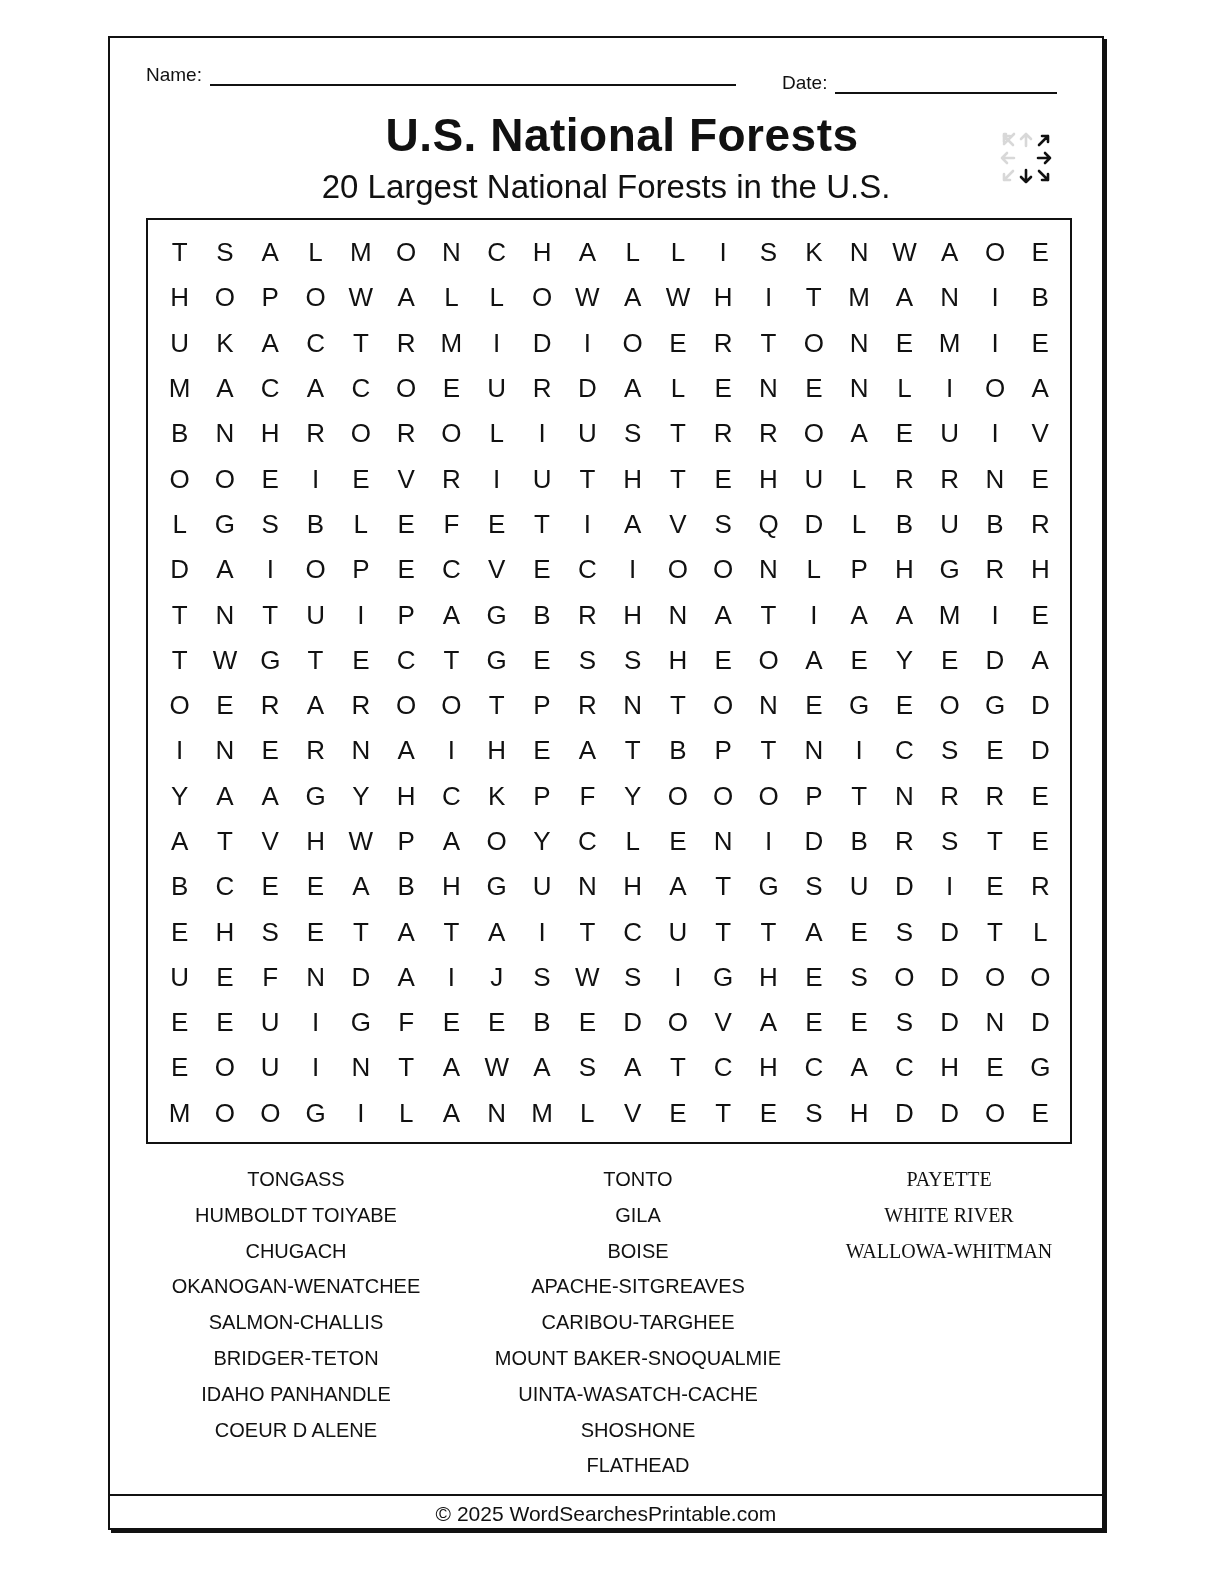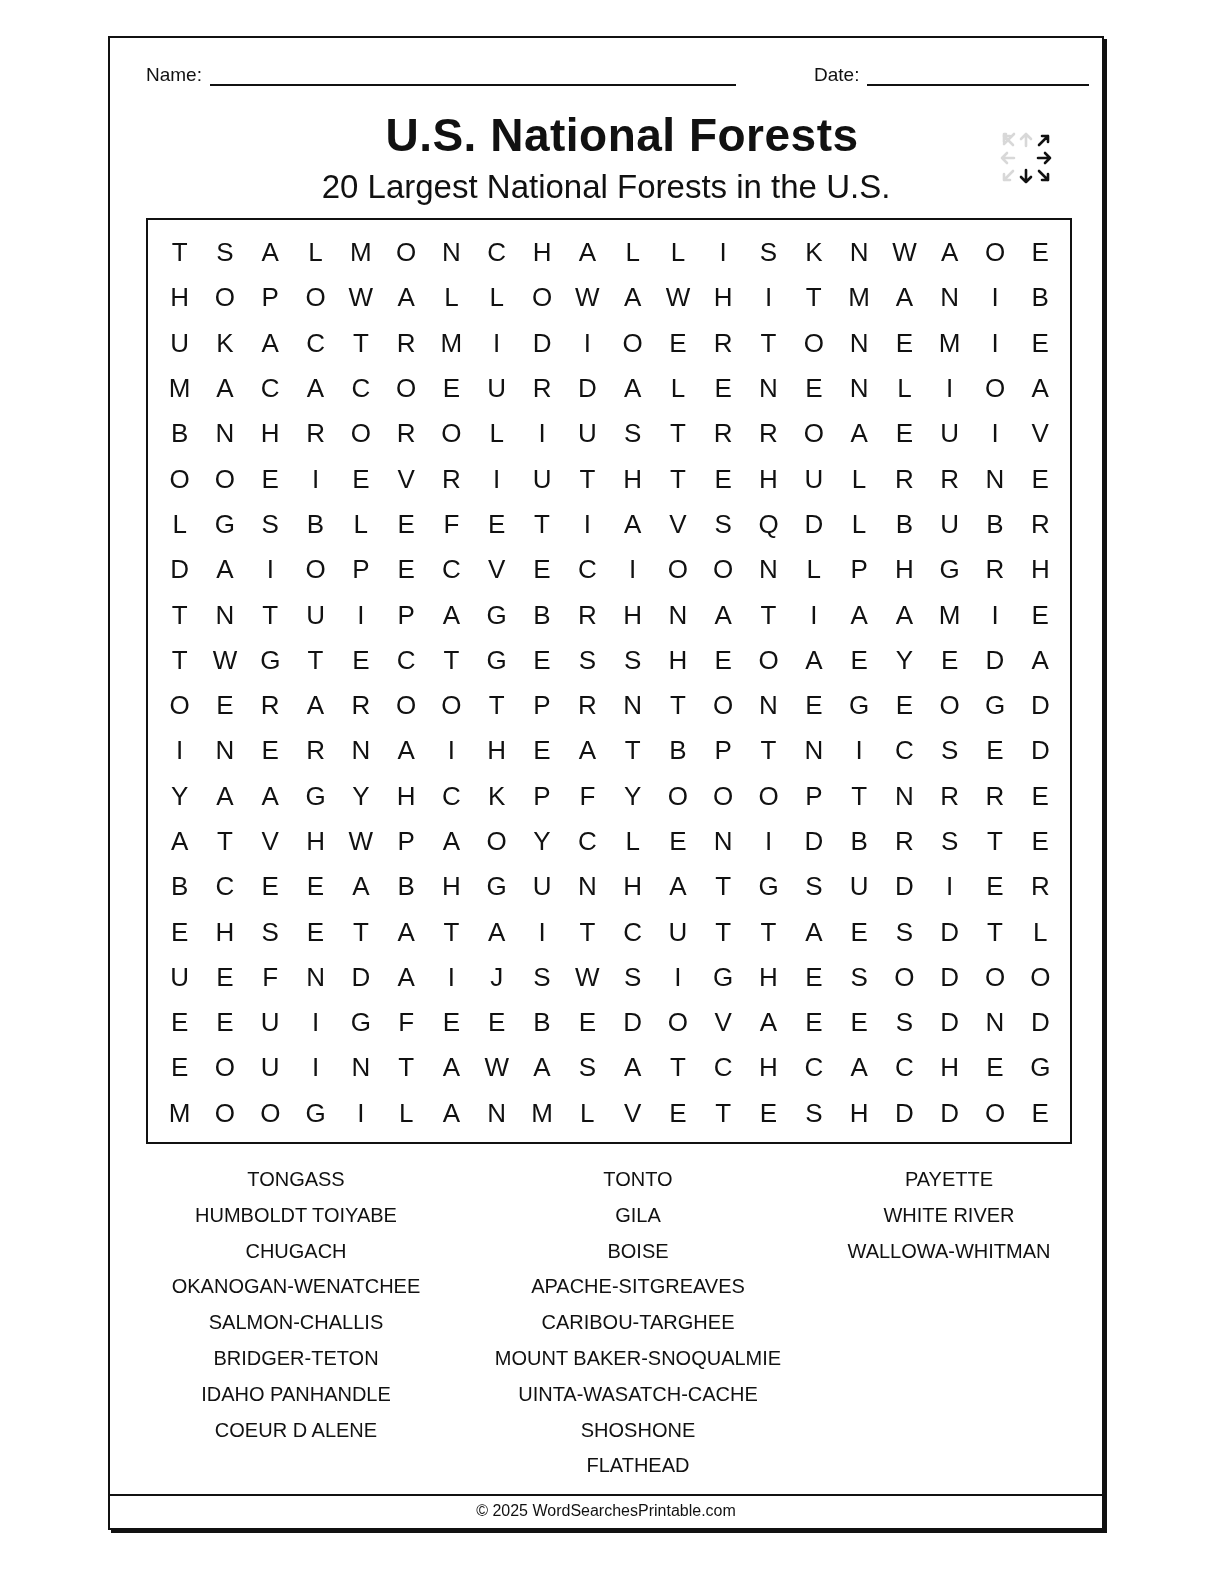--- a/index.html
+++ b/index.html
@@ -5,41 +5,41 @@
   html, body { margin: 0; padding: 0; background: #ffffff; }
   body { width: 1224px; height: 1584px; position: relative; font-family: "Liberation Sans", "DejaVu Sans", sans-serif; color: #111; }
   .page {
     position: absolute; left: 108px; top: 36px; width: 996px; height: 1494px;
     border: 2px solid #111; box-sizing: border-box;
     box-shadow: 3px 3px 0 #111;
     background: #fff;
   }
   .hdr-row { position: absolute; top: 26px; left: 36px; right: 36px; height: 26px; font-size: 19px; text-decoration: underline; }
   .name-wrap { position: absolute; left: 0; top: 0; display: flex; align-items: flex-end; }
-  .date-wrap { position: absolute; left: 636px; top: 0; display: flex; align-items: flex-end; margin-left: 32px; }
+  .date-wrap { position: absolute; left: 636px; top: 8px; display: flex; align-items: flex-end; }
   .line { display: inline-block; border-bottom: 2px solid #111; height: 20px; margin-left: 8px; }
   .name-line { width: 526px; }
   .date-line { width: 222px; }
   .title { position: absolute; top: 70px; left: 0; right: 0; text-align: center; font-size: 46px; font-weight: bold; letter-spacing: 0.5px; margin-left: 32px; }
   .subtitle { position: absolute; top: 130px; left: 0; right: 0; text-align: center; font-size: 33px; }
   .logo { position: absolute; left: 886px; top: 90px; width: 60px; height: 60px; }
   .grid-box {
     position: absolute; left: 36px; top: 180px; width: 926px; height: 926px;
     border: 2px solid #111; box-sizing: border-box;
   }
   .grid { position: absolute; left: 9px; top: 10px; display: grid; grid-template-columns: repeat(20, 45.3px); grid-template-rows: repeat(20, 45.3px); }
   .cell { display: flex; align-items: center; justify-content: center; font-size: 26px; }
   .words { position: absolute; top: 1124px; left: 0; right: 0; height: 330px; }
   .wcol { position: absolute; top: 0; display: flex; flex-direction: column; align-items: center; }
   .wcol .w { font-size: 20px; height: 35.8px; line-height: 35.8px; white-space: nowrap; }
   .col1 { left: 36px; width: 300px; }
   .col2 { left: 360px; width: 336px; }
-  .col3 { left: 716px; width: 246px; }
+  .col3 { left: 716px; width: 246px; font-family: Liberation Serif, serif; }
   .footer-rule { position: absolute; left: 0; right: 0; top: 1456px; border-top: 2px solid #111; }
-  .footer { position: absolute; left: 0; right: 0; top: 1464px; text-align: center; font-size: 16px; }
+  .footer { position: absolute; left: 0; right: 0; top: 1464px; text-align: center; font-size: 21px; }
 </style>
 </head>
 <body>
 
 <div class="page">
 
   <div class="hdr-row">
     <div class="name-wrap">
       <span>Name:</span>
       <span class="line name-line"></span>

